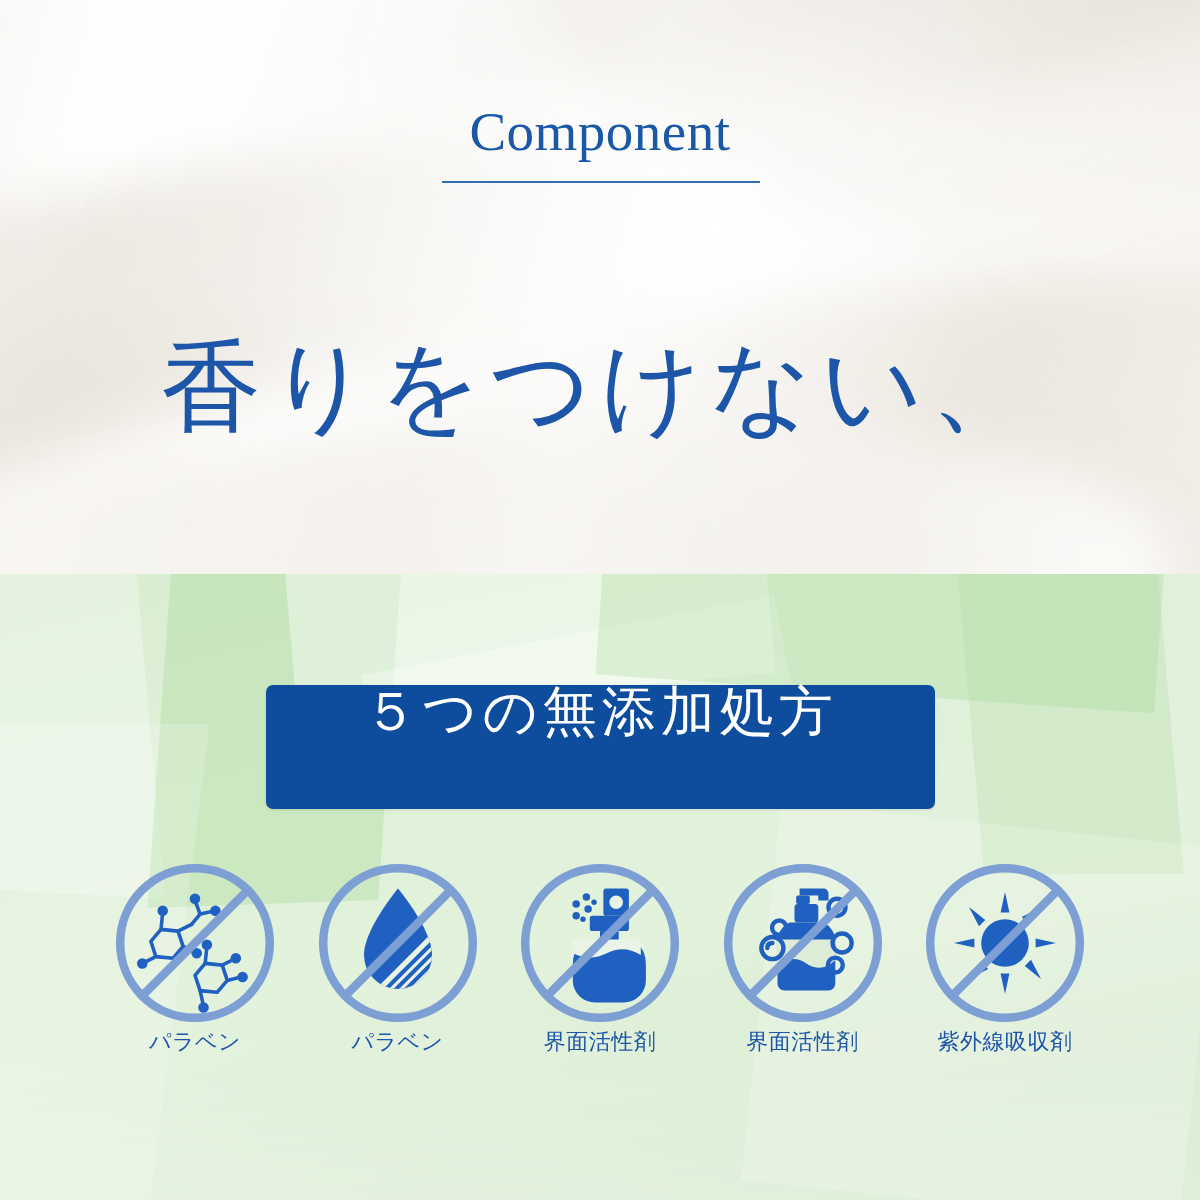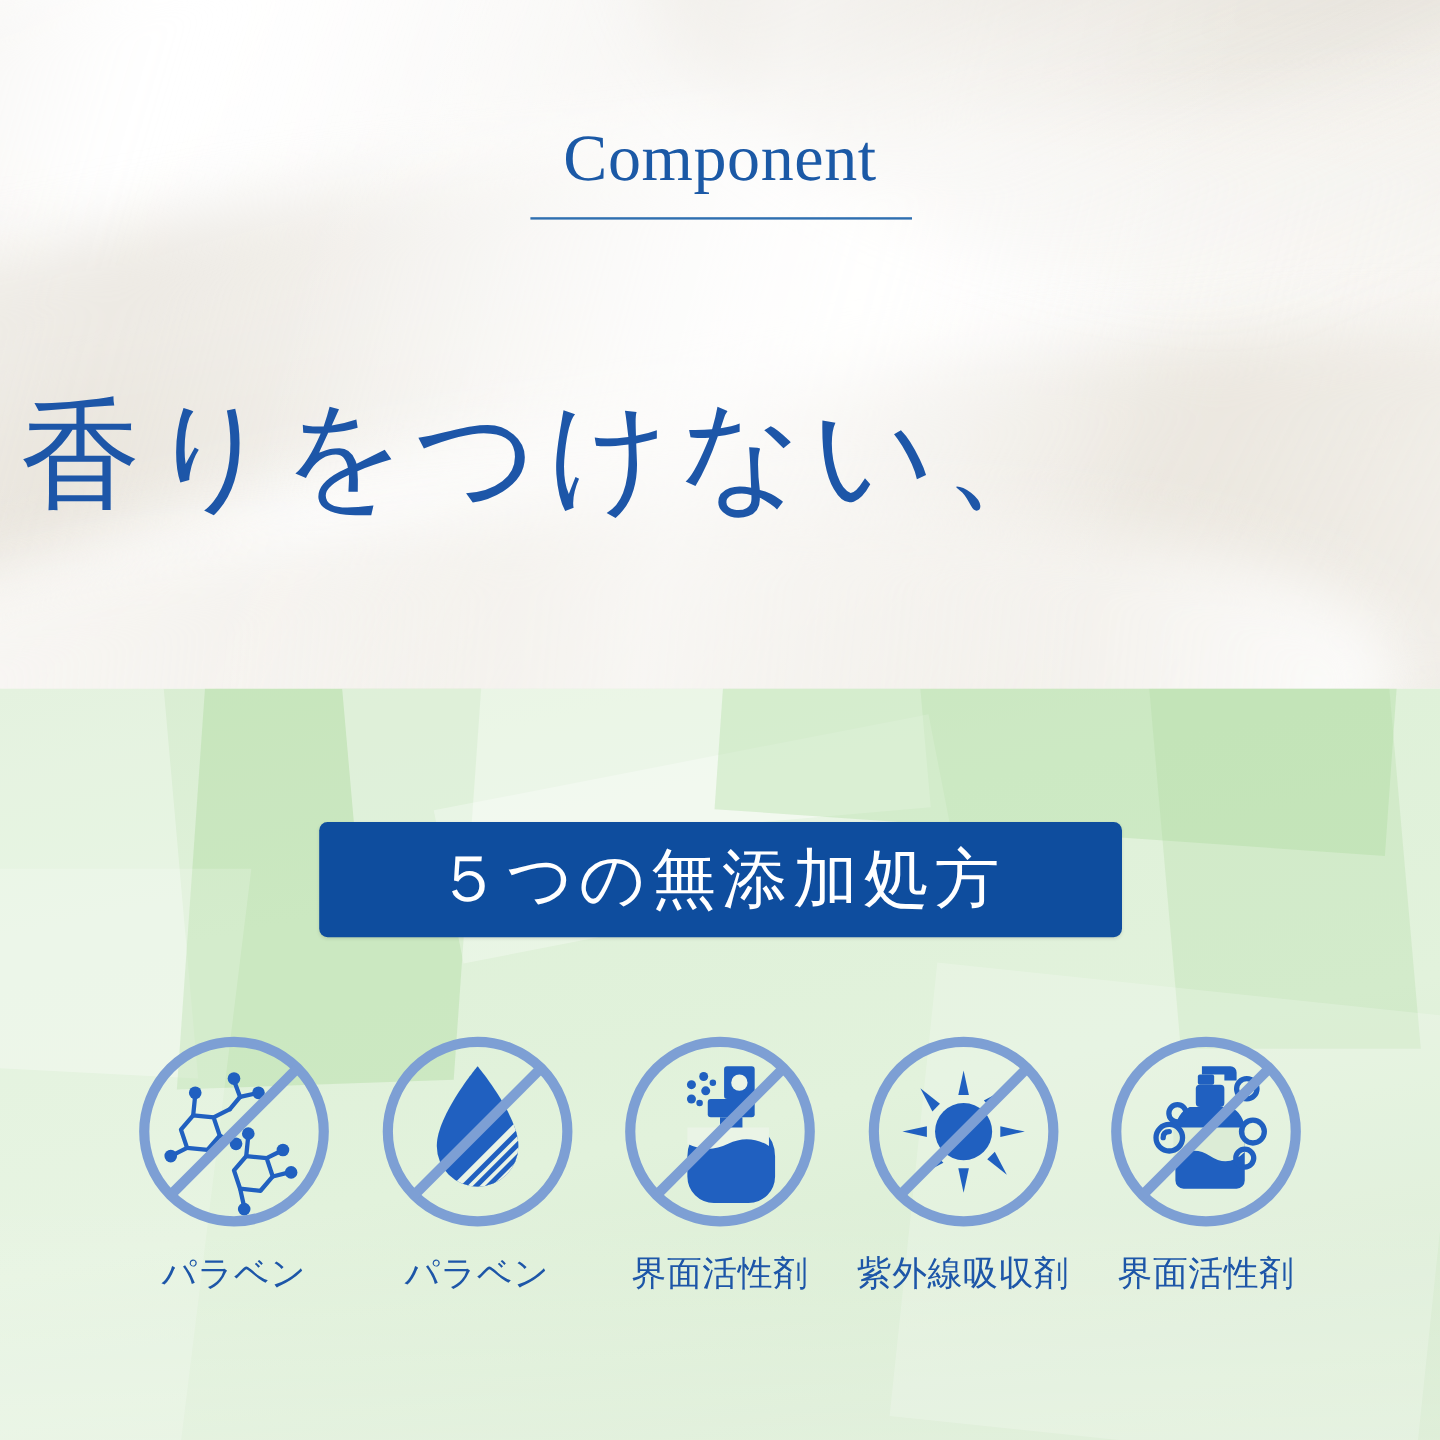--- a/index.html
+++ b/index.html
@@ -48,22 +48,22 @@
     font-size:55px;color:#1b59a6;letter-spacing:.5px;line-height:1;
     display:inline-block;
   }
   .eyebrow-rule{
     position:absolute;left:442px;top:181px;width:318px;height:2px;
     background:#2f6fb0;
   }
 
   
   .headline{
-    position:absolute;left:17px;right:0;top:250px;
-    font-family:Liberation Mono, monospace;
+    position:absolute;left:0;right:0;top:250px;text-align:center;
+    font-family:Liberation Serif, serif;
     color:#1d56a8;
     font-size:100px;line-height:142px;letter-spacing:8px;
     white-space:nowrap;font-weight:400;
   }
   .headline .ln{display:block;}
 
   
   .lower{
     position:absolute;left:0;top:574px;width:1200px;height:626px;overflow:hidden;
     background:linear-gradient(168deg,#d9edd2 0%,#dff1d9 28%,#e2f2dc 56%,#d9ecd2 84%,#d4e9cc 100%);
@@ -83,44 +83,44 @@
        transform:skewX(5deg);}
   .fa7{left:-60px;top:150px;width:240px;height:480px;background:rgba(255,255,255,.18);
        transform:skewX(-7deg);}
   .fa8{left:0;bottom:-40px;width:1200px;height:240px;
        background:linear-gradient(180deg,rgba(255,255,255,.0),rgba(255,255,255,.30));}
   .fa9{left:760px;top:250px;width:440px;height:380px;background:rgba(255,255,255,.20);
        transform:rotate(6deg);}
 
   
   .banner{
-    position:absolute;left:266px;top:111px;width:669px;height:96px;
+    position:absolute;left:266px;top:111px;width:669px;height:124px;
     background:#0e4d9e;border-radius:7px;
-    display:flex;align-items:center;justify-content:center;
+    display:flex;justify-content:center;
     box-shadow:0 1px 3px rgba(0,0,0,.10);
   }
   .banner-text{
     font-family:"Liberation Serif","DejaVu Serif",serif;
     color:#ffffff;font-size:54px;letter-spacing:5px;line-height:1;
     white-space:nowrap;
   }
 
   
   .icons{
     position:absolute;left:95px;top:284px;width:1010px;
     display:flex;justify-content:space-between;align-items:flex-start;
   }
   .icon-cell{
     width:200px;display:flex;flex-direction:column;align-items:center;
   }
   .icon-art{width:170px;height:170px;display:block;}
   .icon-label{
-    margin-top:19px;
+    margin-top:2px;
     font-family:"Liberation Sans","DejaVu Sans",sans-serif;
-    font-size:29px;color:#1d56a8;letter-spacing:.5px;white-space:nowrap;
+    font-size:22px;color:#1d56a8;letter-spacing:.5px;white-space:nowrap;
     line-height:1.1;
   }
 </style>
 </head>
 <body>
 
 <div id="page">
 
   <section class="hero">
     <div class="silk">
@@ -237,57 +237,57 @@
           <path d="M34 56 q10 5 20 0 q10 -5 20 1 v-9 h-40 Z" fill="#eaf4e6"></path>
           <circle cx="50" cy="50" r="44" fill="none" stroke="#7d9fd4" stroke-width="5"></circle>
           <line x1="19" y1="81" x2="81" y2="19" stroke="#7d9fd4" stroke-width="5" stroke-linecap="butt"></line>
         </svg>
         <span class="icon-label">界面活性剤</span>
       </div>
 
       <div class="icon-cell">
         <svg class="icon-art" viewBox="0 0 100 100">
           <g fill="#2060c0">
+            <path d="M48 18 h14 a3 3 0 0 1 3 3 v4 h-6 v-3 h-11 Z"></path>
+            <rect x="46" y="22" width="8" height="5" rx="1"></rect>
+            <rect x="45" y="27" width="14" height="11" rx="2"></rect>
+            <path d="M42 38 h20 a12 12 0 0 1 7 11 v25 a4 4 0 0 1 -4 4 h-26 a4 4 0 0 1 -4 -4 v-25 a12 12 0 0 1 7 -11 Z"></path>
+          </g>
+          <path d="M34 64 q9 -8 18 -2 q9 6 17 -2 v-12 h-35 Z" fill="#dcecd6"></path>
+          <g fill="none" stroke="#2060c0" stroke-width="2.6">
+            <circle cx="32" cy="53" r="6.5"></circle>
+            <circle cx="36" cy="41" r="4.2"></circle>
+            <circle cx="70" cy="29" r="5"></circle>
+            <circle cx="73" cy="50" r="5.6"></circle>
+            <circle cx="69" cy="63" r="4.4"></circle>
+          </g>
+          <path d="M29 53 q0 -3 3 -3" stroke="#2060c0" stroke-width="2.6" fill="none" stroke-linecap="round"></path>
+          <circle cx="50" cy="50" r="44" fill="none" stroke="#7d9fd4" stroke-width="5"></circle>
+          <line x1="19" y1="81" x2="81" y2="19" stroke="#7d9fd4" stroke-width="5" stroke-linecap="butt"></line>
+        </svg>
+        <span class="icon-label">界面活性剤</span>
+      </div>
+
+      <div class="icon-cell">
+        <svg class="icon-art" viewBox="0 0 100 100">
+          <g fill="#2060c0">
             <circle cx="50" cy="50" r="14"></circle>
             <g>
               <polygon points="50,20 52.6,32 47.4,32"></polygon>
               <polygon points="71.2,28.8 63.6,38.4 59.9,34.7"></polygon>
               <polygon points="80,50 68,52.6 68,47.4"></polygon>
               <polygon points="71.2,71.2 61.6,63.6 65.3,59.9"></polygon>
               <polygon points="50,80 47.4,68 52.6,68"></polygon>
               <polygon points="28.8,71.2 36.4,61.6 40.1,65.3"></polygon>
               <polygon points="20,50 32,47.4 32,52.6"></polygon>
               <polygon points="28.8,28.8 38.4,36.4 34.7,40.1"></polygon>
             </g>
           </g>
           <circle cx="50" cy="50" r="44" fill="none" stroke="#7d9fd4" stroke-width="5"></circle>
           <line x1="19" y1="81" x2="81" y2="19" stroke="#7d9fd4" stroke-width="5" stroke-linecap="butt"></line>
         </svg>
         <span class="icon-label">紫外線吸収剤</span>
       </div>
 
-      <div class="icon-cell">
-        <svg class="icon-art" viewBox="0 0 100 100">
-          <g fill="#2060c0">
-            <path d="M48 18 h14 a3 3 0 0 1 3 3 v4 h-6 v-3 h-11 Z"></path>
-            <rect x="46" y="22" width="8" height="5" rx="1"></rect>
-            <rect x="45" y="27" width="14" height="11" rx="2"></rect>
-            <path d="M42 38 h20 a12 12 0 0 1 7 11 v25 a4 4 0 0 1 -4 4 h-26 a4 4 0 0 1 -4 -4 v-25 a12 12 0 0 1 7 -11 Z"></path>
-          </g>
-          <path d="M34 64 q9 -8 18 -2 q9 6 17 -2 v-12 h-35 Z" fill="#dcecd6"></path>
-          <g fill="none" stroke="#2060c0" stroke-width="2.6">
-            <circle cx="32" cy="53" r="6.5"></circle>
-            <circle cx="36" cy="41" r="4.2"></circle>
-            <circle cx="70" cy="29" r="5"></circle>
-            <circle cx="73" cy="50" r="5.6"></circle>
-            <circle cx="69" cy="63" r="4.4"></circle>
-          </g>
-          <path d="M29 53 q0 -3 3 -3" stroke="#2060c0" stroke-width="2.6" fill="none" stroke-linecap="round"></path>
-          <circle cx="50" cy="50" r="44" fill="none" stroke="#7d9fd4" stroke-width="5"></circle>
-          <line x1="19" y1="81" x2="81" y2="19" stroke="#7d9fd4" stroke-width="5" stroke-linecap="butt"></line>
-        </svg>
-        <span class="icon-label">界面活性剤</span>
-      </div>
-
     </div>
   </section>
 
 </div>
 
 </body></html>

